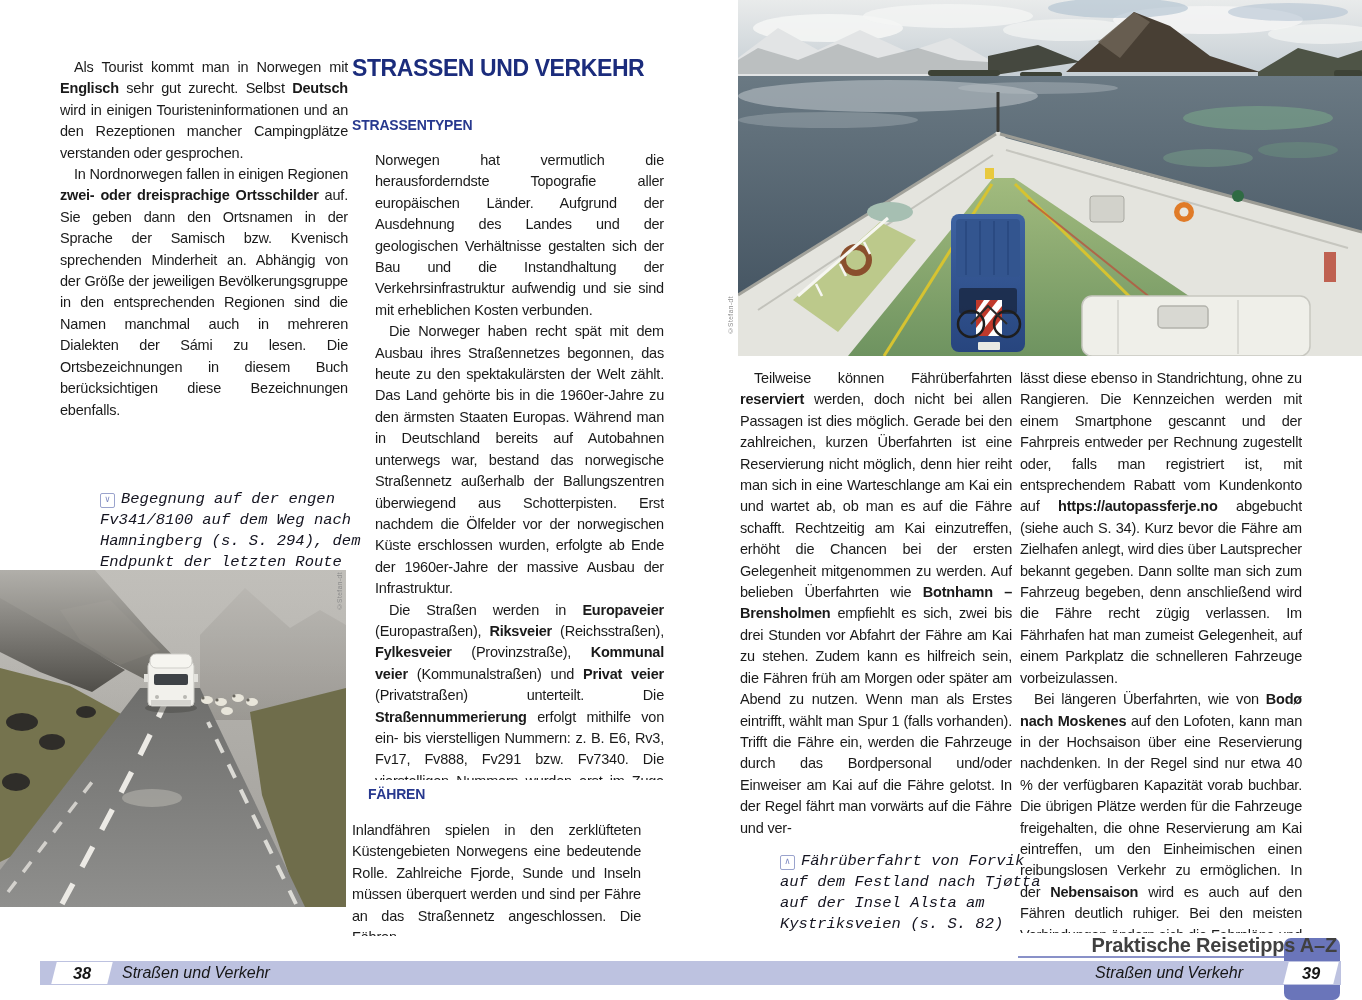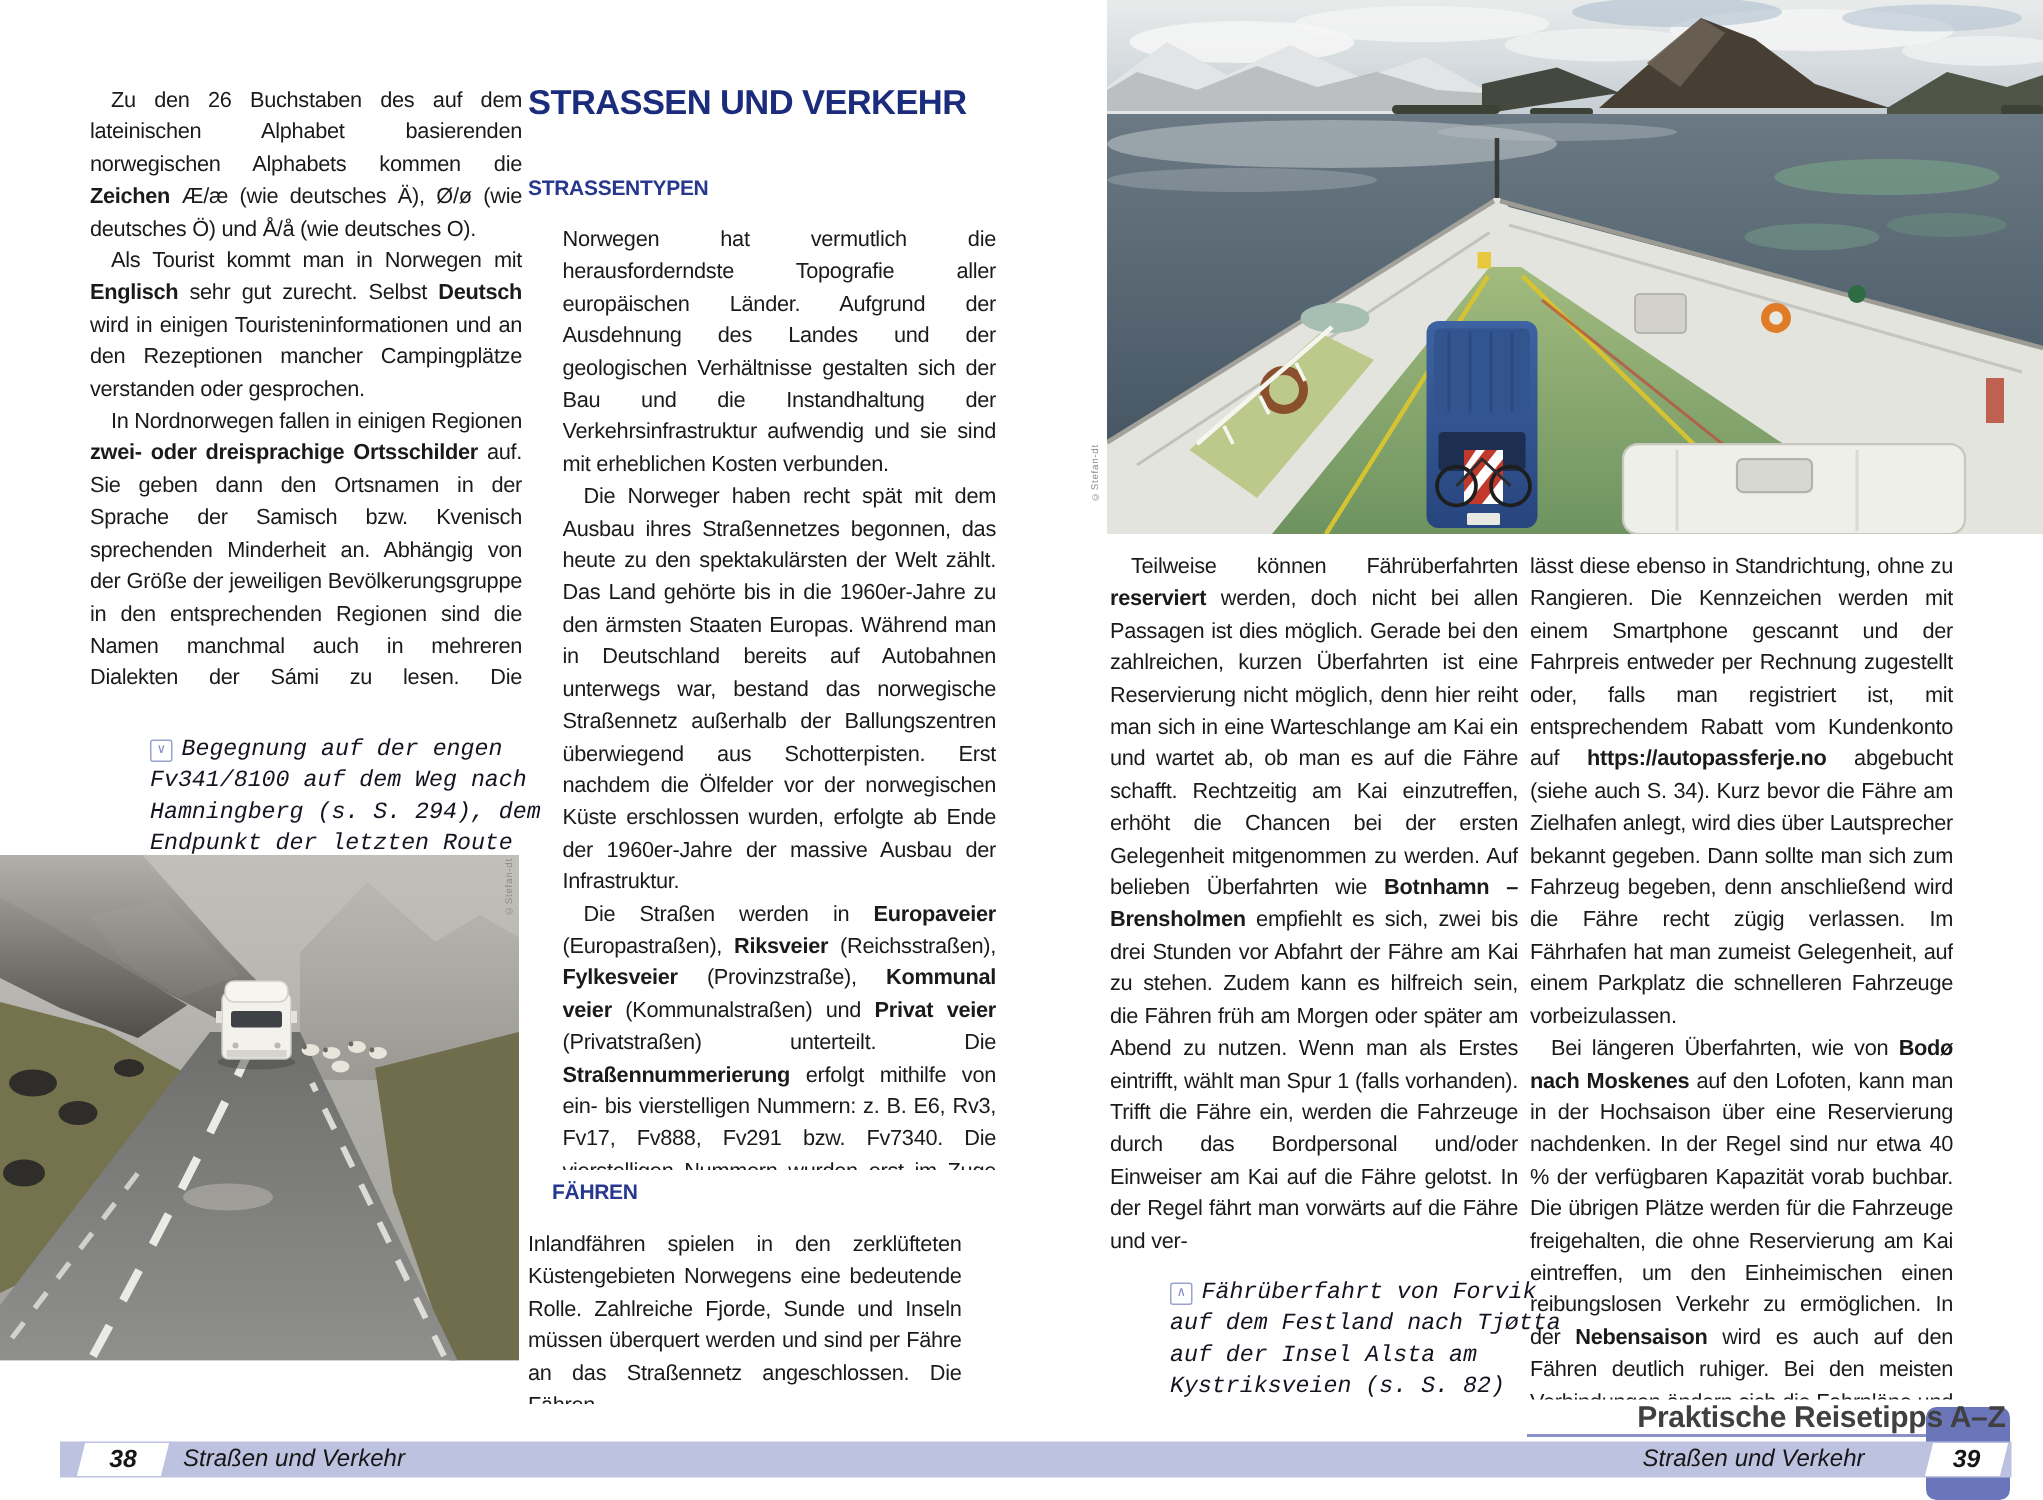--- a/index.html
+++ b/index.html
@@ -30,21 +30,20 @@
   .footer-section{font-style:italic;font-size:16px;color:#161616;line-height:24px;}
   .footer-header{font-weight:bold;font-size:20px;color:#404040;letter-spacing:-0.2px;}
   svg{display:block;}
 </style>
 </head>
 <body>
 
 <div class="spread">
 
   <div class="abs textcol" style="left:60px;top:57px;width:288px;height:408px;">
-      <p class="indent"><span>Zu den 26 Buchstaben des auf dem lateinischen Alphabet basierenden norwegischen Alphabets kommen die </span><b>Zeichen</b><span> Æ/æ (wie deutsches Ä), Ø/ø (wie deutsches Ö) und Å/å (wie deutsches O).</span></p>
       <p class="indent"><span>Als Tourist kommt man in Norwegen mit </span><b>Englisch</b><span> sehr gut zurecht. Selbst </span><b>Deutsch</b><span> wird in einigen Touristeninformationen und an den Rezeptionen mancher Campingplätze verstanden oder gesprochen.</span></p>
       <p class="indent"><span>In Nordnorwegen fallen in einigen Regionen </span><b>zwei- oder dreisprachige Ortsschilder</b><span> auf. Sie geben dann den Ortsnamen in der Sprache der Samisch bzw. Kvenisch sprechenden Minderheit an. Abhängig von der Größe der jeweiligen Bevölkerungsgruppe in den entsprechenden Regionen sind die Namen manchmal auch in mehreren Dialekten der Sámi zu lesen. Die Ortsbezeichnungen in diesem Buch berücksichtigen diese Bezeichnungen ebenfalls.</span></p>
     </div>
 
   <div class="abs caption" style="left:60px;top:489px;width:282px;">
     <span class="cap-icon">∨</span><span>Begegnung auf der engen Fv341/8100 auf dem Weg nach Hamningberg (s. S. 294), dem Endpunkt der letzten Route dieses Buchs</span>
   </div>
 
   <svg class="abs" style="left:0;top:570px;" width="346" height="337" viewBox="0 0 346 337">
     <defs>

